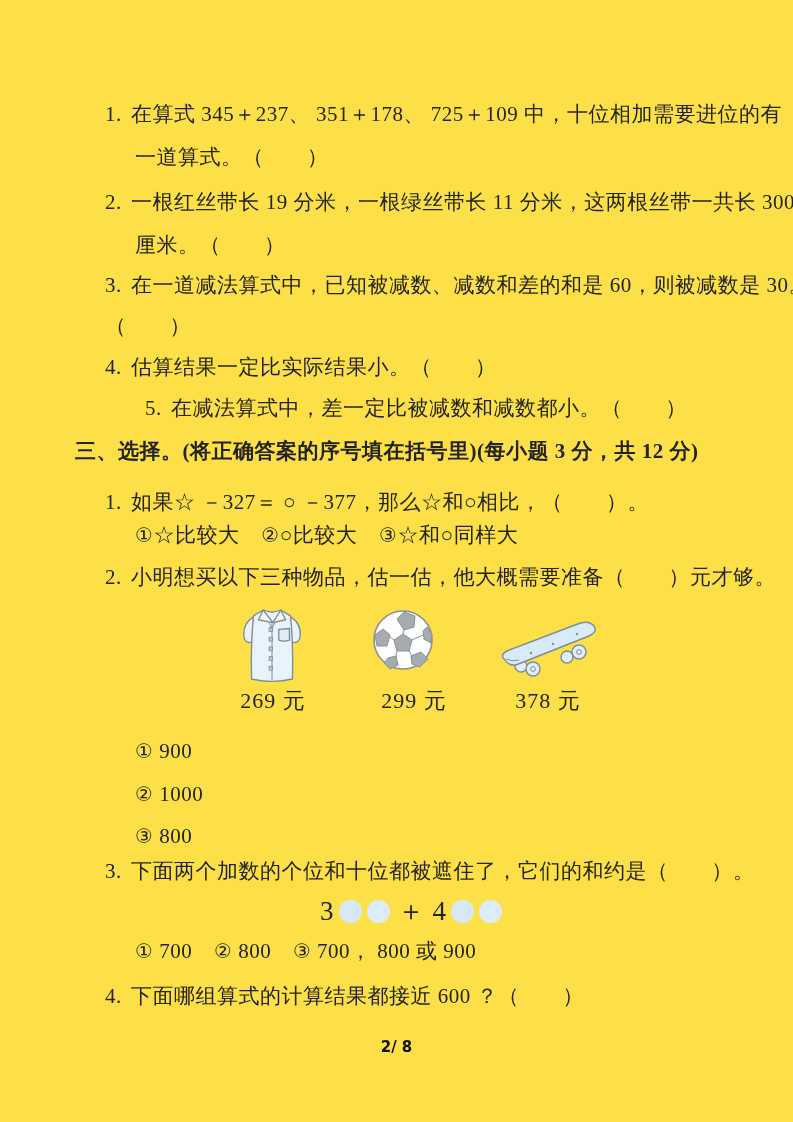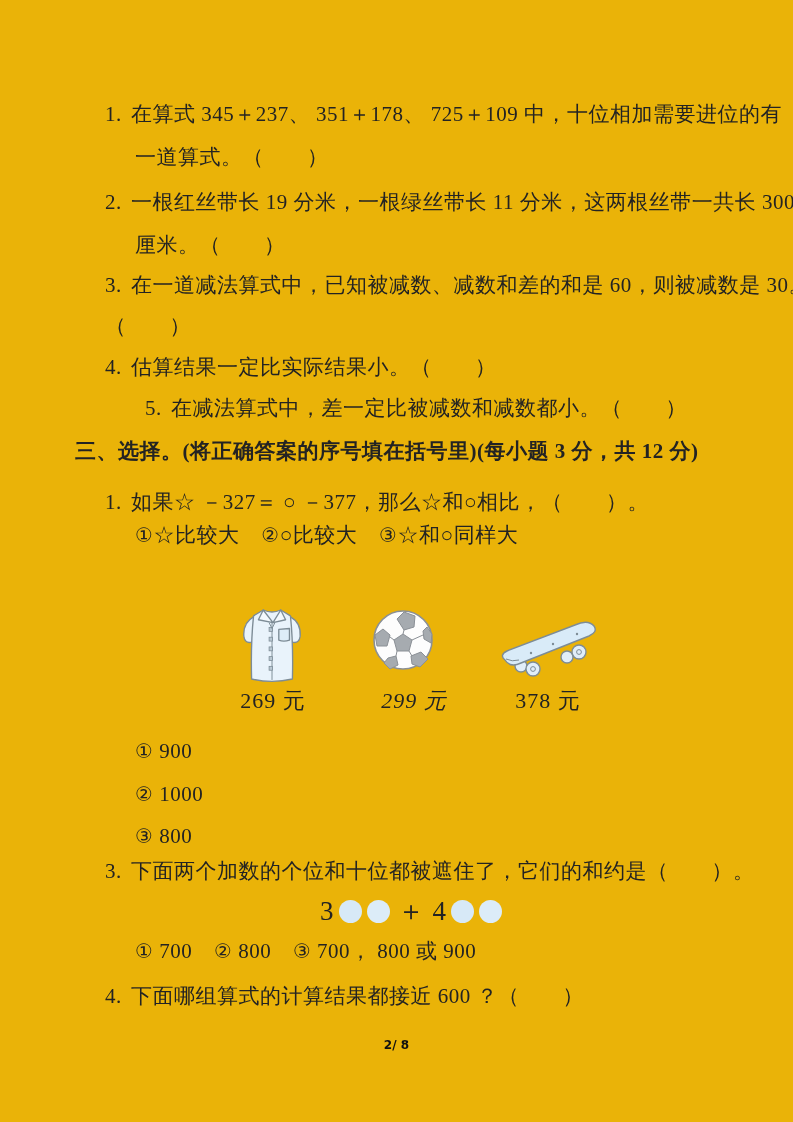--- a/index.html
+++ b/index.html
@@ -1,19 +1,19 @@
 <!DOCTYPE html>
 <html><head>
 <meta charset="utf-8">
 <style>
   html,body{margin:0;padding:0;background:#ffffff;}
   #page{
     position:relative;
     width:793px;height:1122px;
-    background:#eab308;
+    background:#fde047;
     font-family:"Liberation Serif","DejaVu Serif",serif;
     color:#232323;
     overflow:hidden;
   }
   .line{
     position:absolute;
     font-size:21px;
     line-height:30px;
     white-space:nowrap;
     letter-spacing:0.5px;
@@ -33,21 +33,21 @@
     font-size:27px;display:flex;align-items:center;gap:5px;
   }
   .hidden-digit{
     width:23px;height:23px;border-radius:50%;
     display:inline-block;
   }
   .footer{
     position:absolute;top:1038px;left:0;width:793px;
     text-align:center;
     font-family:"DejaVu Sans",sans-serif;
-    font-weight:bold;font-size:12px;color:#111;
+    font-weight:bold;font-size:15px;color:#111;
   }
   svg{display:block;}
 </style>
 </head>
 <body>
 
 <div id="page">
 
   <div class="line" style="top:99px;left:105px;"><span class="qnum">1.</span><span>在算式 345＋237、 351＋178、 725＋109 中，十位相加需要进位的有</span></div>
   <div class="line" style="top:142px;left:135px;">一道算式。（　　）</div>
@@ -65,20 +65,21 @@
   <div class="line secthead" style="top:436px;left:75px;"><span>三、选择。</span><span>(将正确答案的序号填在括号里)(每小题 3 分，共 12 分)</span></div>
 
   <div class="line" style="top:479px;left:105px;margin-top:8px;"><span class="qnum">1.</span><span>如果☆ －327＝ ○ －377，那么☆和○相比，（　　）。</span></div>
 
   <div class="line" style="top:520px;left:135px;">
     <span class="opt-inline"><span class="marker">①</span><span>☆比较大</span></span>
     <span class="opt-inline"><span class="marker">②</span><span>○比较大</span></span>
     <span class="opt-inline"><span class="marker">③</span><span>☆和○同样大</span></span>
   </div>
 
+  <div class="line" style="top:562px;left:105px;"><span class="qnum">2.</span><span>小明想买以下三种物品，估一估，他大概需要准备（　　）元才够。</span></div>
 
   <div class="products">
 
     <div class="product" style="left:238px;top:3px;">
       <svg width="68" height="82" viewBox="0 0 70 84">
         <g fill="#e9f3fb" stroke="#7d8c96" stroke-width="1.4" stroke-linejoin="round">
           <path d="M16,14 Q5,20 6,34 Q7,42 14,40 L18,36 Z"></path>
           <path d="M54,14 Q65,20 64,34 Q63,42 56,40 L52,36 Z"></path>
           <path d="M16,13 Q13,42 14,78 Q35,83 56,78 Q57,42 54,13 L44,7 Q35,11 26,7 Z"></path>
           <path d="M26,7 L36,20 L21,17 Z" fill="#f3f9fd"></path>
@@ -135,21 +136,21 @@
         <g fill="#7d8c96">
           <circle cx="34" cy="43" r="1.2"></circle>
           <circle cx="56" cy="34" r="1.2"></circle>
           <circle cx="80" cy="24" r="1.2"></circle>
         </g>
       </svg>
     </div>
   </div>
 
   <div class="price" style="left:228px;">269 元</div>
-  <div class="price" style="left:369px;font-style:italic;">299 元</div>
+  <div class="price" style="left:369px;">299 元</div>
   <div class="price" style="left:503px;">378 元</div>
 
   <div class="line" style="top:736px;left:135px;"><span class="marker">①</span> <span>900</span></div>
   <div class="line" style="top:779px;left:135px;"><span class="marker">②</span> <span>1000</span></div>
   <div class="line" style="top:821px;left:135px;"><span class="marker">③</span> <span>800</span></div>
 
   <div class="line" style="top:856px;left:105px;"><span class="qnum">3.</span><span>下面两个加数的个位和十位都被遮住了，它们的和约是（　　）。</span></div>
 
   <div class="expr">
     <span>3</span>

